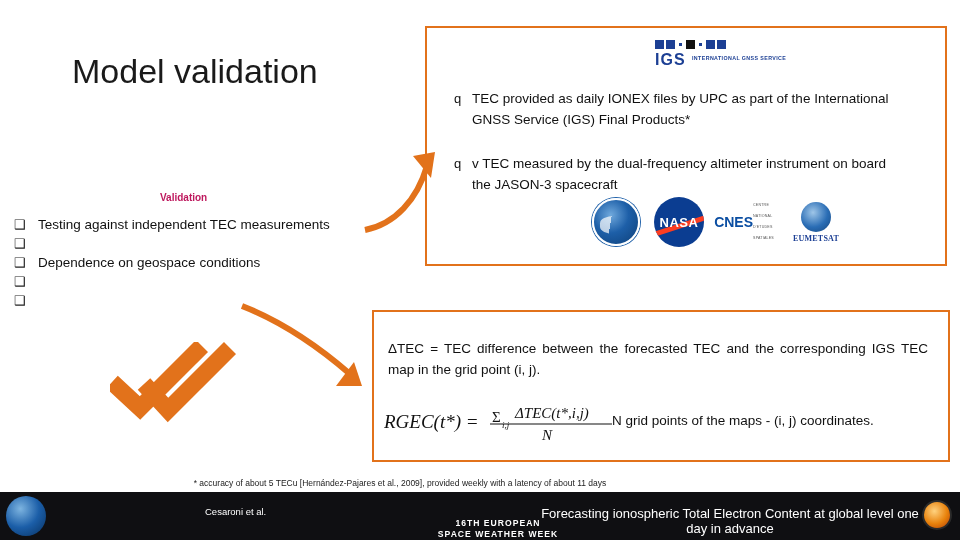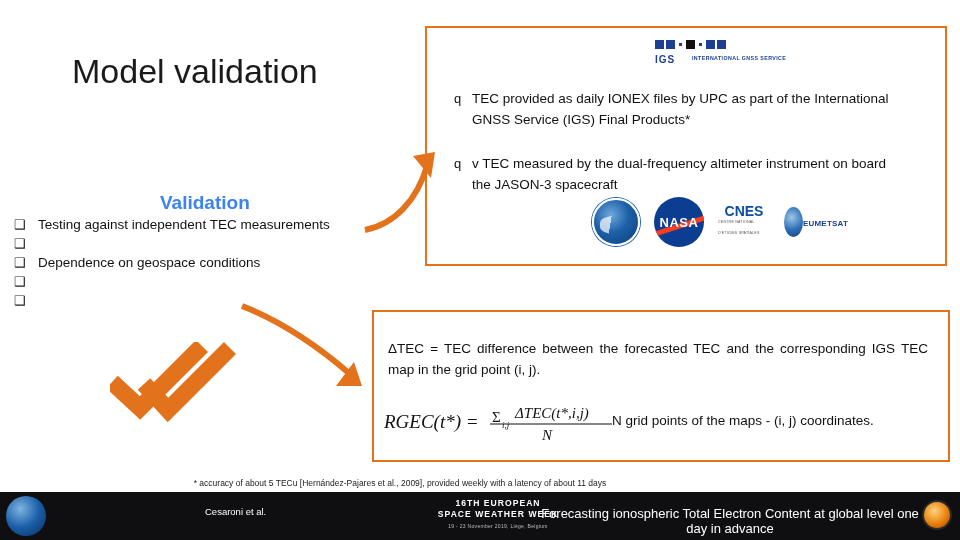--- a/index.html
+++ b/index.html
@@ -21,23 +21,23 @@
     font-weight: 400;
     color: #1a1a1a;
     letter-spacing: 0px;
     white-space: nowrap;
   }
 
   
   #validation-heading {
     position: absolute;
     left: 160px; top: 192px;
-    font-size: 19px;
-    font-weight: bold;
-    color: #3b82f6;
+    font-size: 10px;
+    font-weight: bold;
+    color: #be185d;
   }
   #validation-list {
     position: absolute;
     left: 10px; top: 215px;
     width: 380px;
   }
   .vl-item {
     display: flex;
     align-items: flex-start;
     font-size: 13.5px;
@@ -81,21 +81,21 @@
   }
   #igs-text {
     position: absolute;
     left: 655px; top: 56px;
     font-size: 8px;
     color: #1c3f94;
     font-weight: bold;
     letter-spacing: 0.2px;
     line-height: 8px;
   }
-  #igs-text .big { font-size: 10px; letter-spacing:1px;margin-top:32px;}
+  #igs-text .big { font-size: 16px; letter-spacing:1px;margin-top:32px;}
   #igs-sub {
     position:absolute;
     left: 692px; top: 55px;
     font-size: 5.3px;
     line-height: 6.5px;
     color: #1c3f94;
     font-weight: bold;
     letter-spacing: 0.4px;
   }
 
@@ -167,27 +167,27 @@
     background:#fc3d21;
     transform: rotate(-18deg);
     z-index:1;
   }
   .cnes-logo {
     width: 52px; height: 46px;
     background: #fff;
     color: #0b4ea2;
     font-weight: bold;
     font-size: 14px;
-    display:flex; flex-direction:column; align-items:center; justify-content:center;
+    display:flex; flex-direction:row; align-items:center; justify-content:center;
     line-height: 11px;
   }
   .cnes-logo .sub { font-size: 3.6px; color:#555; font-weight:normal; letter-spacing:.2px;}
   .eum-logo {
     width: 64px; height: 48px;
-    display:flex; flex-direction:row; align-items:center; justify-content:center;
+    display:flex; flex-direction:column; align-items:center; justify-content:center;font-family:Liberation Serif, serif;
   }
   .eum-globe {
     width: 30px; height: 30px; border-radius: 50%;
     background: radial-gradient(circle at 40% 35%, #9fc6e8 0%, #2a6db5 55%, #16457c 100%);
   }
   .eum-text { font-size: 8px; font-weight: bold; color:#1c3f94; margin-top:2px; letter-spacing:.2px;}
 
   
   #bottom-box {
     position: absolute;
@@ -254,21 +254,21 @@
   }
   #footer-author {
     position: absolute; left: 205px; top: 14px;
     font-size: 9.5px; color: #fff;
   }
   #esww {
     position: absolute; left: 428px; top: 6px;
     width: 140px; text-align: center;
     color: #fff;
   }
-  #esww .l1 { font-size: 8.6px; font-weight: bold; letter-spacing: 1px; }
+  #esww .l1 { font-size: 8.6px; font-weight: bold; letter-spacing: 1px; margin-top: 20px; }
   #esww .l2 { font-size: 8.6px; font-weight: bold; letter-spacing: 1px; margin-top:1px;}
   #esww .l3 { font-size: 5px; color:#bdbdbd; margin-top: 4px; letter-spacing:.3px;}
   #footer-right-text {
     position: absolute; left: 540px; top: 14px;
     width: 380px;
     text-align: center;
     font-size: 13px; color: #fff;
   }
   #footer-right-logo {
     position: absolute; right: 8px; top: 8px;

